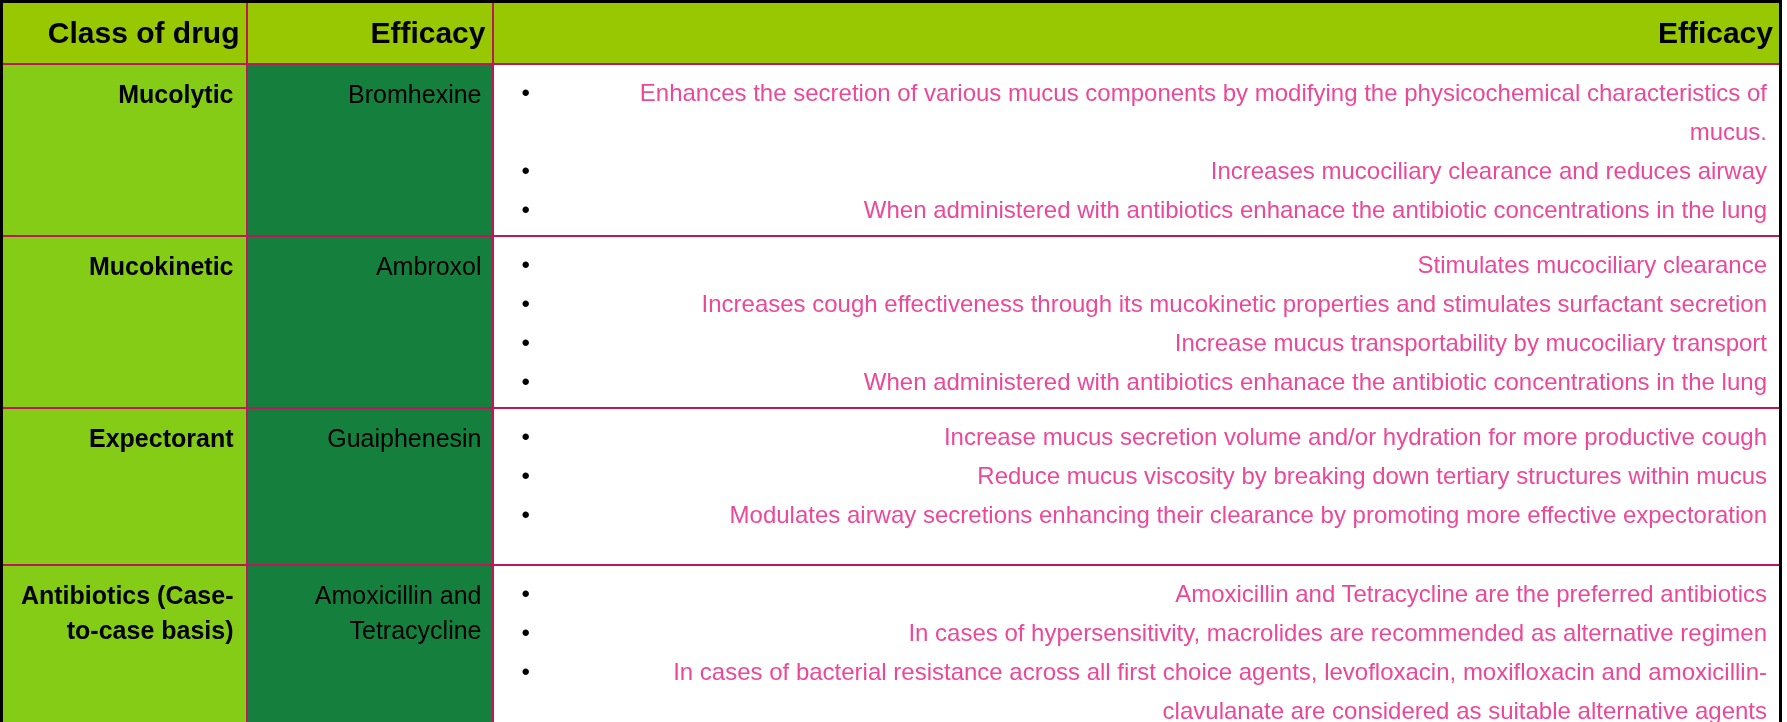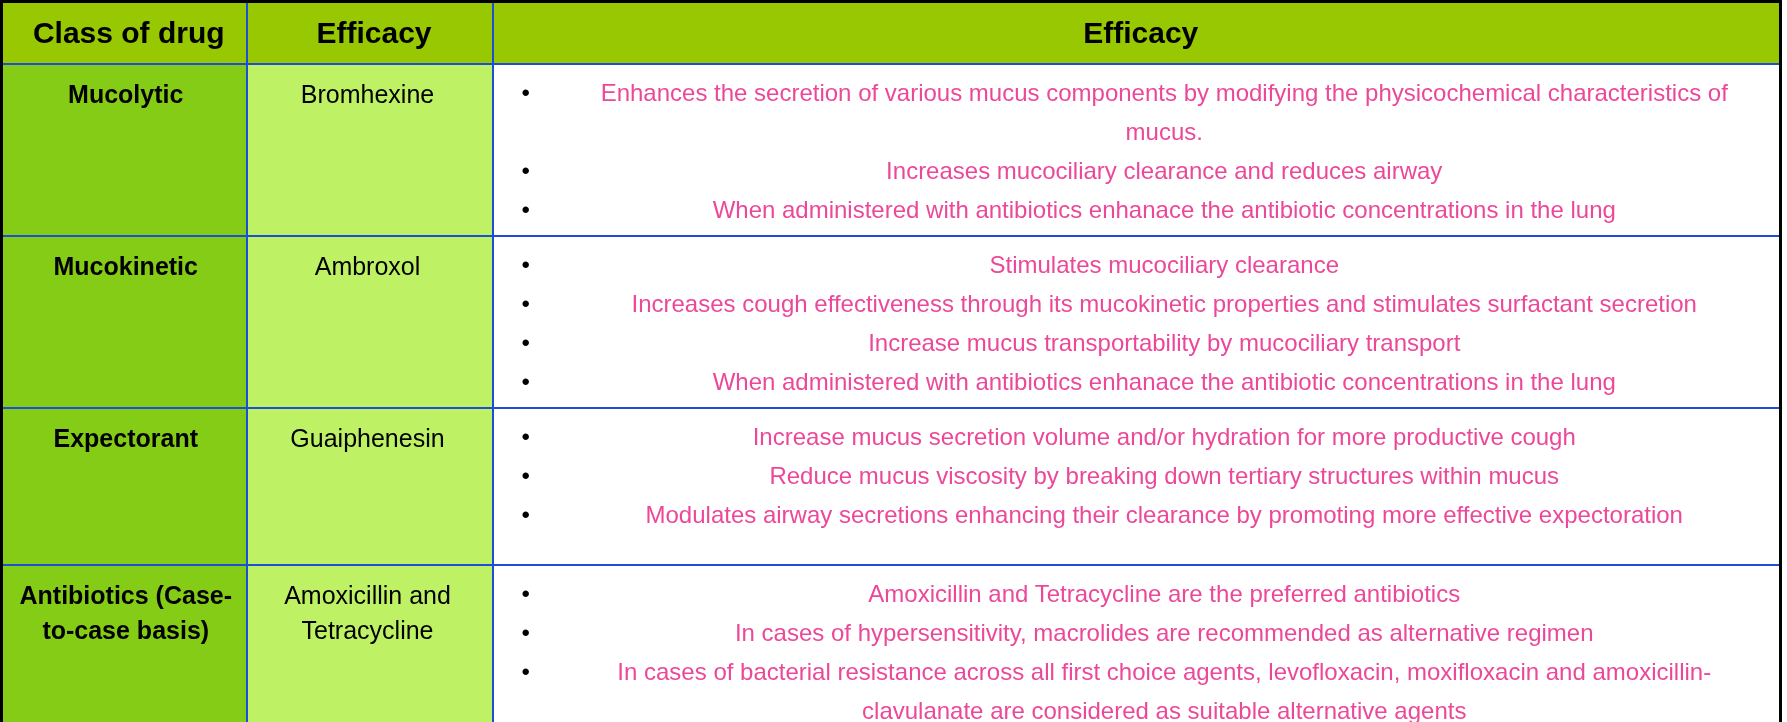--- a/index.html
+++ b/index.html
@@ -16,24 +16,24 @@
     overflow: hidden;
   }
   table.drug-table {
     border-collapse: collapse;
     table-layout: fixed;
     width: 1782px;
     margin: 0;
     border: 3px solid #000;
   }
   .drug-table th, .drug-table td {
-    border: 2px solid #1d4ed8;
+    border: 2px solid #be185d;
     vertical-align: top;
     color: #000;
-    text-align: center;
+    text-align: right;
     box-sizing: border-box;
   }
   .drug-table th {
     background: #97C801;
     font-size: 30px;
     font-weight: bold;
     padding: 13px 6px 12px 15px;
     height: 62px;
   }
   .col-class   { width: 245px; }
@@ -41,21 +41,21 @@
   .col-efficacy{ width: auto; }
 
   td.class-cell {
     background: #84cc16;
     font-weight: bold;
     font-size: 25px;
     line-height: 35px;
     padding: 12px 12px 10px 15px;
   }
   td.example-cell {
-    background: #bef264;
+    background: #15803d;
     font-size: 25px;
     line-height: 35px;
     padding: 12px 10px 10px 6px;
   }
   td.efficacy-cell {
     background: #ffffff;
     padding: 8px 12px 6px 0;
   }
   td.efficacy-cell ul {
     margin: 0;

